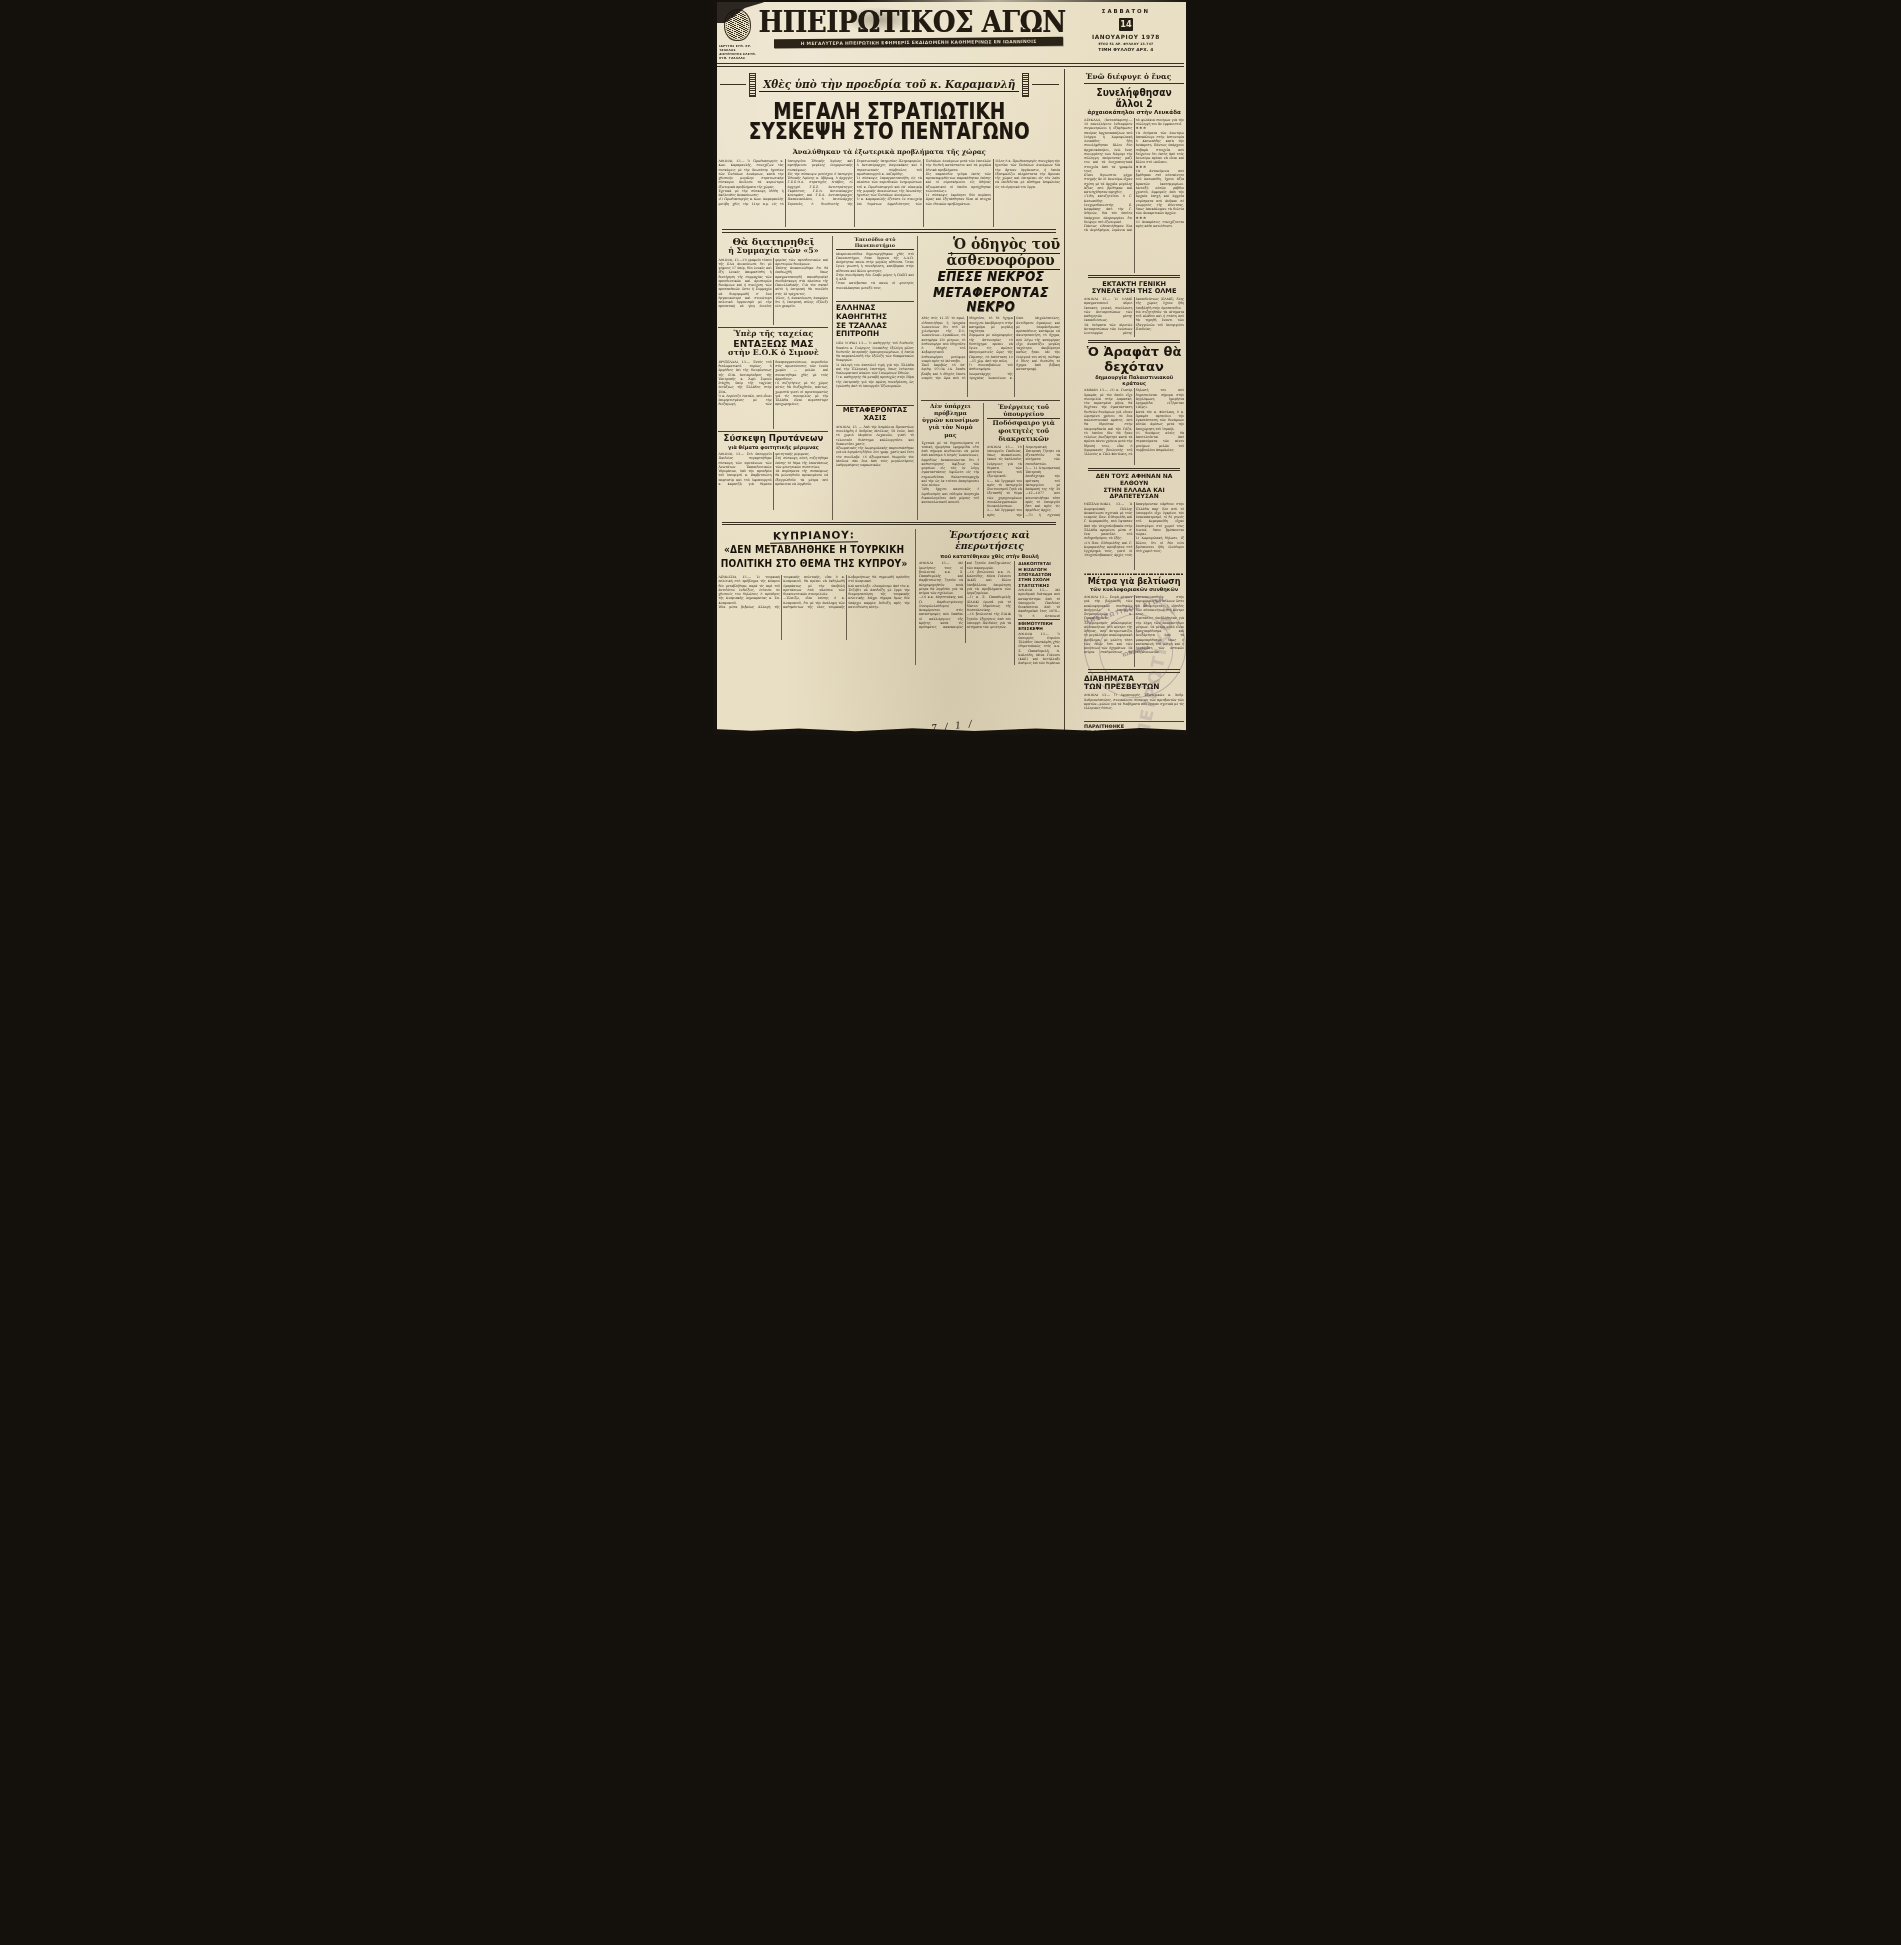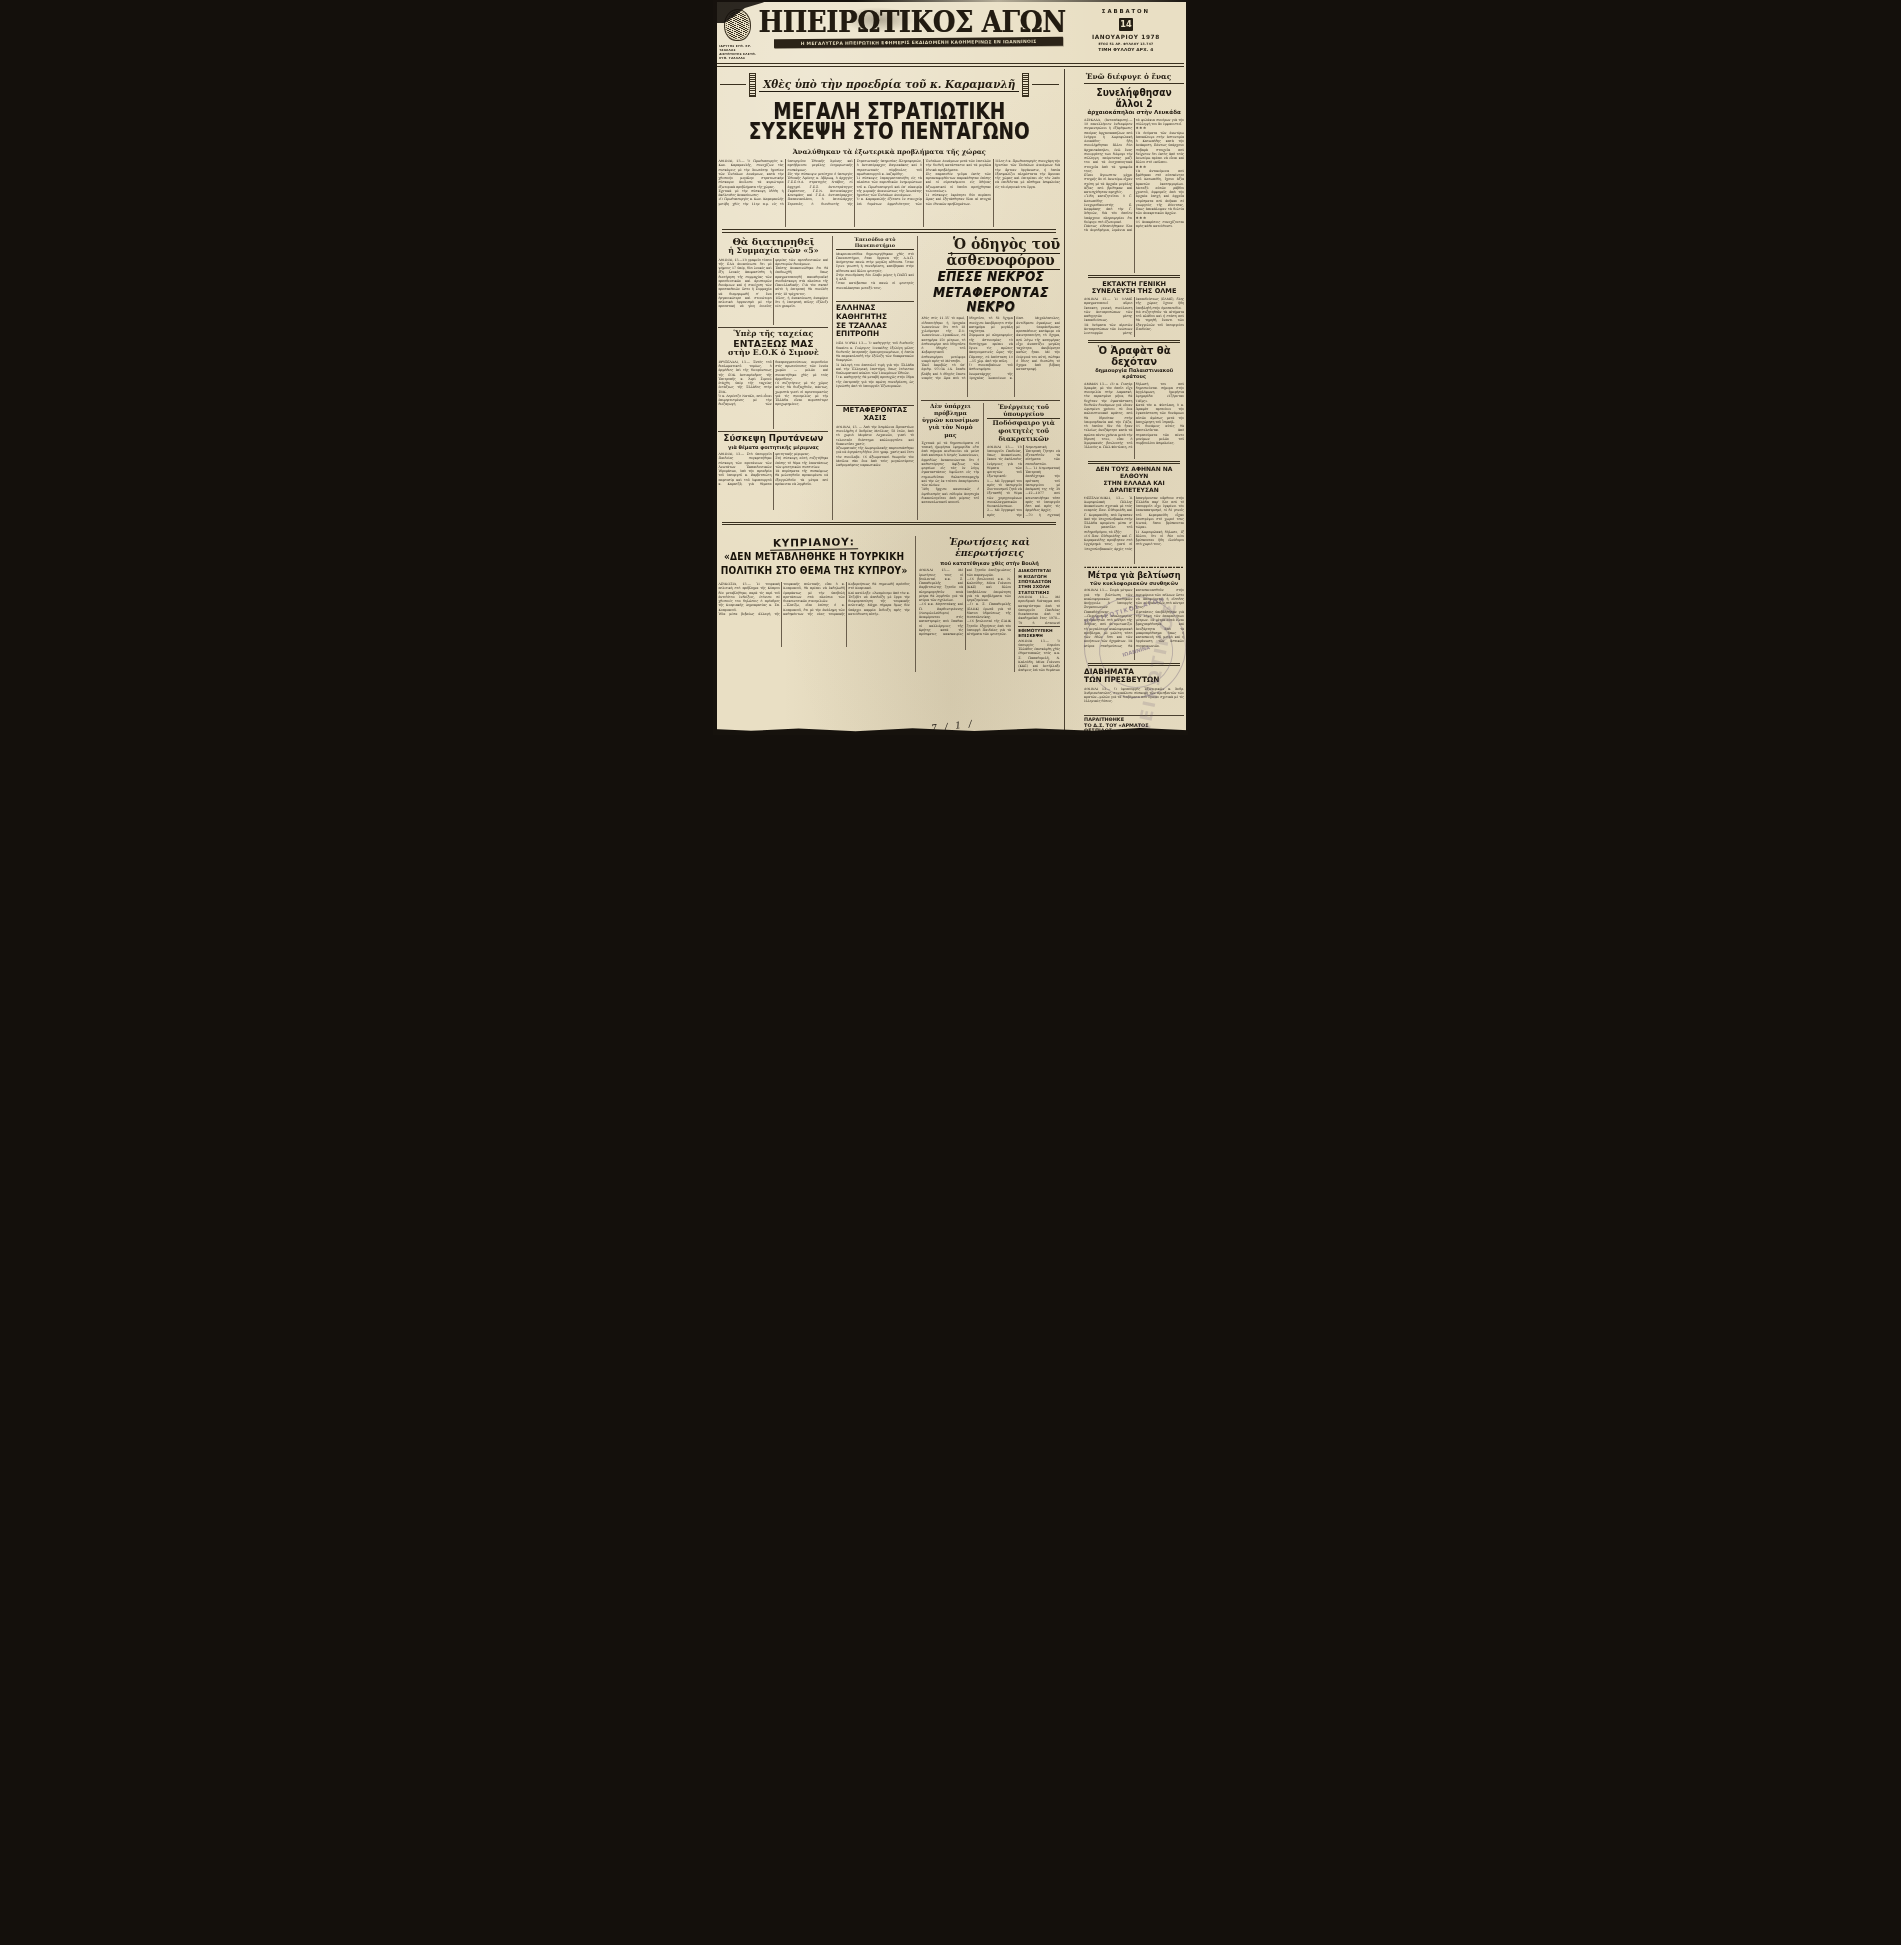--- a/index.html
+++ b/index.html
@@ -258,21 +258,21 @@
 2.— Μὲ ἔγγραφό του πρὸς τὴν Νομισματικὴ Ἐπιτροπὴ ζήτησε νὰ ἐξετασθοῦν τὰ αἰτήματα τῶν σπουδαστῶν.
 3.— Ἡ Νομισματικὴ Ἐπιτροπὴ ἀποδέχτηκε τὴν πρόταση τοῦ ὑπουργείου μὲ ἀπόφασή της τῆς 29—12—1977 ποὺ κοινοποιήθηκε τόσο πρὸς τὸ ὑπουργεῖο ὅσο καὶ πρὸς τὶς ἁρμόδιες ἀρχές.
 —70 ἡ σχετικὴ ἀπόφαση ἀφορᾶ ὅλους τοὺς σπουδαστὲς ποὺ φοιτοῦν σὲ ἀνεγνωρισμένες σχολὲς τοῦ ἐξωτερικοῦ.</div>
             </article>
           </div>
         </div>
       </div>
 
       <hr class="rule2">
 
-      <div style="display:grid;grid-template-columns:56% 1fr;gap:5px;margin-top:11px">
+      <div style="display:grid;grid-template-columns:56% 1fr;gap:5px;margin-top:4px">
         <article>
           <div class="kyp-label"><span>ΚΥΠΡΙΑΝΟΥ:</span></div>
           <div class="kyp-quote" style="margin-top:4.7px">
             <div>«ΔΕΝ ΜΕΤΑΒΛΗΘΗΚΕ Η ΤΟΥΡΚΙΚΗ</div>
             <div>ΠΟΛΙΤΙΚΗ ΣΤΟ ΘΕΜΑ ΤΗΣ ΚΥΠΡΟΥ»</div>
           </div>
           <div class="b cols3" style="height:65px;margin-top:5.4px">ΛΕΥΚΩΣΙΑ, 13.— Ἡ τουρκικὴ πολιτικὴ στὸ πρόβλημα τῆς Κύπρου δὲν μεταβλήθηκε, παρὰ τὶς περὶ τοῦ ἀντιθέτου ἐνδείξεις, ἐτόνισε σὲ χθεσινές του δηλώσεις ὁ πρόεδρος τῆς Κυπριακῆς Δημοκρατίας κ. Σπ. Κυπριανοῦ.
 Ἰδία μέσα βεβαίως ἀλλαγὴ τῆς τουρκικῆς πολιτικῆς, εἶπε ὁ κ. Κυπριανοῦ, θὰ πρέπει νὰ ἐκδηλωθῆ ἐμπράκτως μὲ τὴν ὑποβολὴ προτάσεων στὰ πλαίσια τῶν διακοινοτικῶν συνομιλιῶν.
 —Ἐλπίζω, εἶπε ἐπίσης ὁ κ. Κυπριανοῦ, ὅτι μὲ τὴν ἀνάληψη τῶν καθηκόντων τῆς νέας τουρκικῆς Κυβερνήσεως θὰ σημειωθῆ πρόοδος στὸ Κυπριακό.
 Καὶ κατέληξε: «Ἀναμένομε ἀπὸ τὸν κ. Ἐτζεβὶτ νὰ ἀποδείξη μὲ ἔργα τὴν διαφοροποίηση τῆς τουρκικῆς πολιτικῆς. Μέχρι σήμερα ὅμως δὲν ὑπάρχει καμμία ἔνδειξη πρὸς τὴν κατεύθυνση αὐτή».</div>
@@ -335,21 +335,21 @@
         <div class="h-sans" style="font-size:6.6px">
           <div>ΕΚΤΑΚΤΗ ΓΕΝΙΚΗ</div>
           <div>ΣΥΝΕΛΕΥΣΗ ΤΗΣ ΟΛΜΕ</div>
         </div>
         <div class="b cols2" style="height:40px;margin-top:1.9px">ΑΘΗΝΑΙ 13.— Ἡ ΟΛΜΕ πραγματοποιεῖ αὔριο ἔκτακτη γενικὴ συνέλευση τῶν ἀντιπροσώπων τῶν καθηγητῶν μέσης ἐκπαιδεύσεως.
 Τὰ ὀνόματα τῶν αἰρετῶν ἀντιπροσώπων τῶν ἑνώσεων λειτουργῶν μέσης ἐκπαιδεύσεως (ΕΛΜΕ), ὅλης τῆς χώρας ἔχουν ἤδη ὑποβληθῆ στὴν ὁμοσπονδία.
 Θὰ συζητηθοῦν τὰ αἰτήματα τοῦ κλάδου καὶ ἡ στάση ποὺ θὰ τηρηθῆ ἔναντι τῶν ἐξαγγελιῶν τοῦ ὑπουργείου Παιδείας.</div>
       </article>
       <hr class="rule2">
       <article>
-        <div class="h-sans" style="font-size:10px">Ὁ Ἀραφὰτ θὰ δεχόταν</div>
+        <div class="h-sans" style="font-size:13px">Ὁ Ἀραφὰτ θὰ δεχόταν</div>
         <div class="h-sans" style="font-size:5px;margin-top:0.8px">δημιουργία Παλαιστινιακοῦ κράτους</div>
         <div class="b cols2" style="height:77px;margin-top:2.3px">ΑΜΜΑΝ 13.— «Ὁ κ. Γιασὲρ Ἀραφάτ, μὲ τὸν ὁποῖο εἶχε συνομιλία στὴν Δαμασκό, τὸν περασμένο μῆνα, θὰ δεχόταν τὴν ἐγκατάσταση διεθνῶν δυνάμεων γιὰ «ἕναν ὡρισμένο χρόνο» σὲ ἕνα παλαιστινιακὸ κράτος, ποὺ θὰ ἱδρυόταν στὴν ὑπεριορδανία καὶ τὴν Γάζα, τὸ ὁποῖον δὲν θὰ ἦταν τελείως ἀνεξάρτητο κατὰ τὰ πρῶτα πέντε χρόνια μετὰ τὴν ἵδρυσή του», εἶπε ὁ Ἀμερικανὸς βουλευτὴς τοῦ Ἰλλινόις κ. Πὼλ Φίντλαιη, σὲ δήλωσή του ποὺ δημοσιεύεται σήμερα στὴν ἀγγλόφωνη ἡμερήσια ἐφημερίδα «Τζόρνταν Τάϊμς».
 Κατὰ τὸν κ. Φίντλαιη, ὁ κ. Ἀραφὰτ προτείνει τὴν ἐγκατάσταση τῶν δυνάμεων αὐτῶν ἀμέσως μετὰ τὴν ἀποχώρηση τοῦ Ἰσραήλ.
 Οἱ δυνάμεις αὐτὲς θὰ ἀποτελοῦνται ἀπὸ στρατεύματα τῶν πέντε μονίμων μελῶν τοῦ συμβουλίου ἀσφαλείας.</div>
       </article>
       <hr class="rule2">
       <article>
         <div class="h-sans" style="font-size:6px">
           <div>ΔΕΝ ΤΟΥΣ ΑΦΗΝΑΝ ΝΑ ΕΛΘΟΥΝ</div>
           <div>ΣΤΗΝ ΕΛΛΑΔΑ ΚΑΙ ΔΡΑΠΕΤΕΥΣΑΝ</div>

